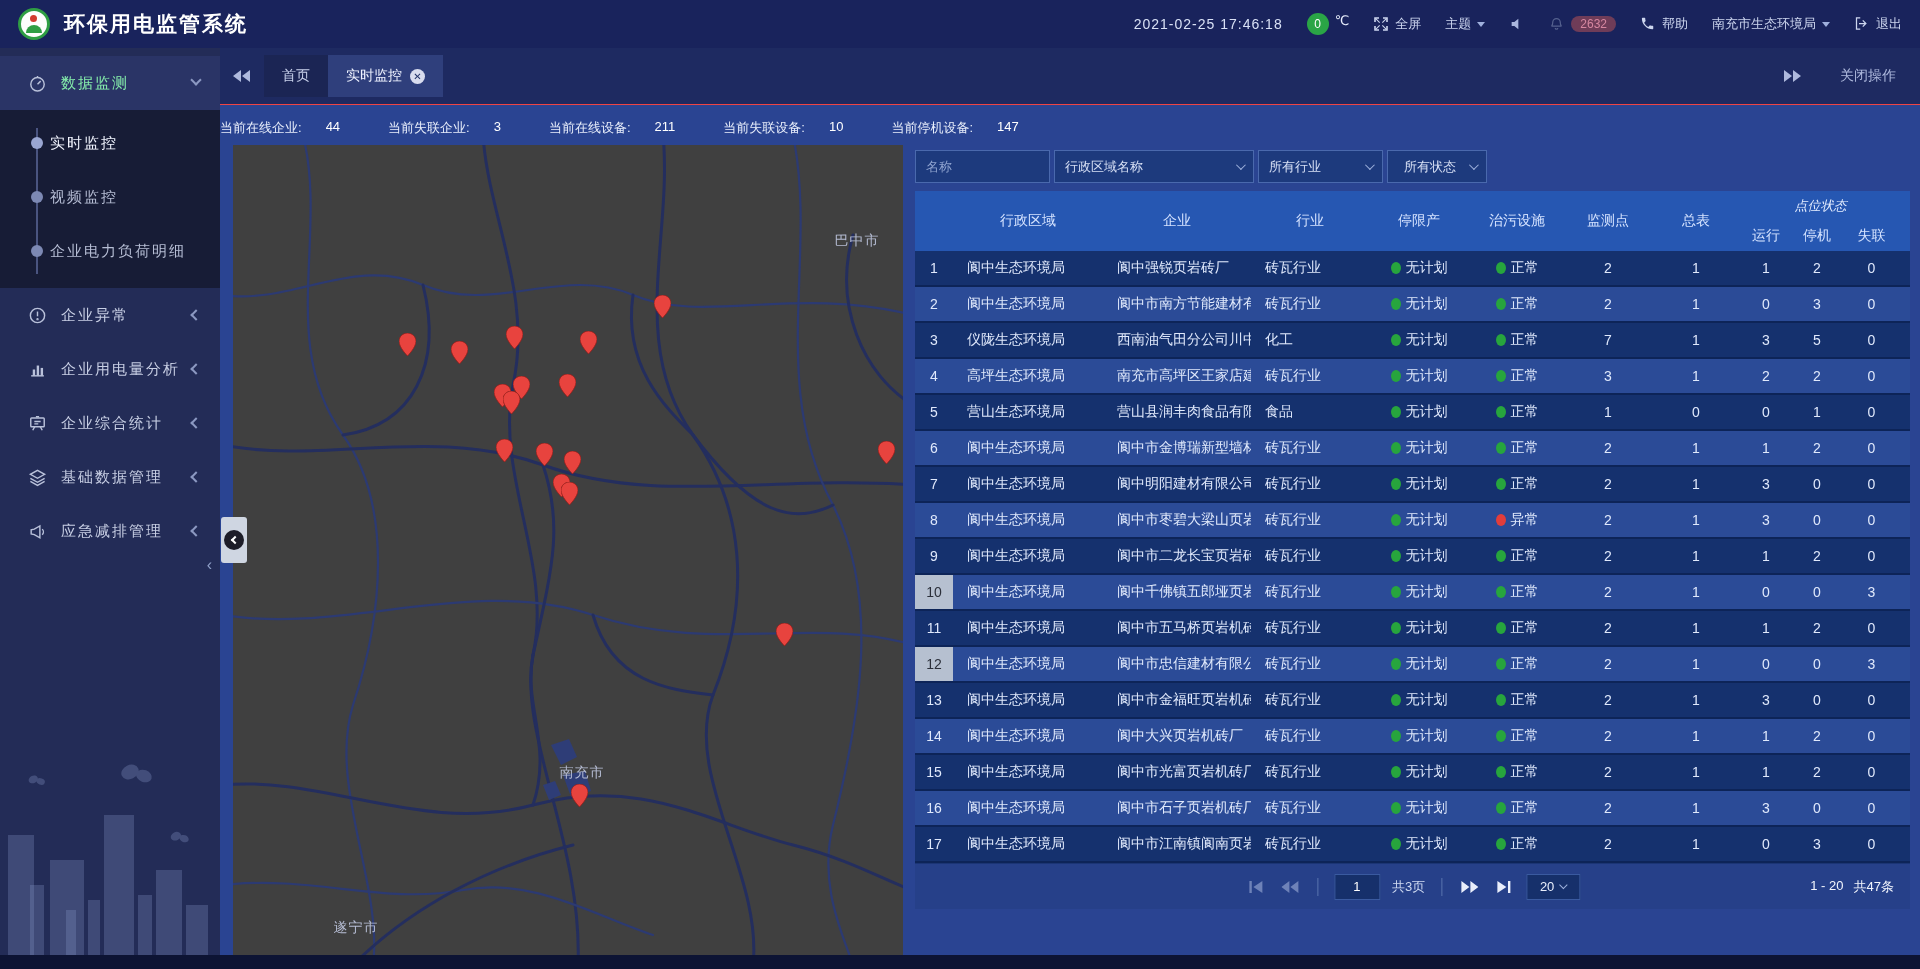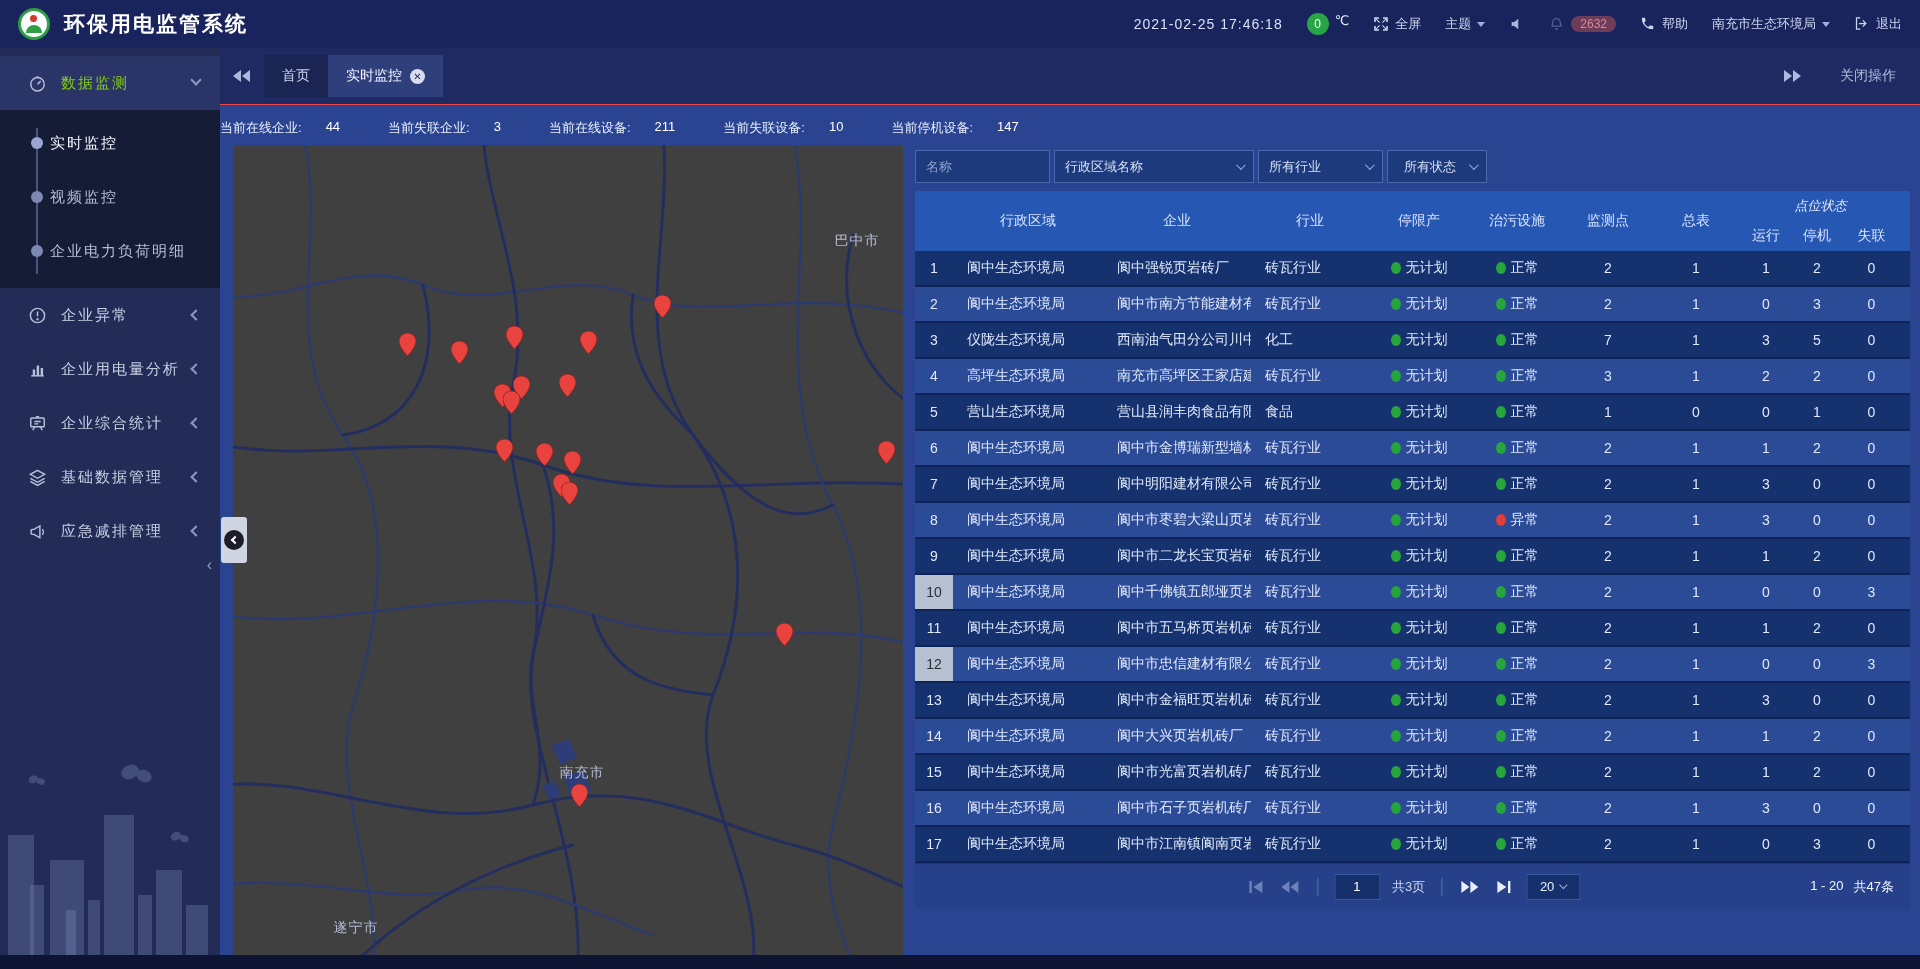--- a/index.html
+++ b/index.html
@@ -26,21 +26,21 @@
   .ticon { width:16px; height:16px; display:inline-block; }
   .ticon svg { display:block; }
 
   
   .sidebar { position:absolute; left:0; top:48px; width:220px; height:907px; background:#232c57; z-index:20; overflow:hidden; }
   .menu { position:relative; padding-top:8px; }
   .menu-row { height:54px; display:flex; align-items:center; position:relative; padding-left:28px; cursor:pointer; }
   .menu-row .micon { width:19px; height:19px; margin-right:14px; color:#b9c1da; flex:0 0 auto; }
   .menu-row .mlabel { font-size:15px; letter-spacing:2px; color:#c8cfe4; }
   .menu-group-header { background:#2a3466; }
-  .menu-group-header .mlabel { color:#84cc16; }
+  .menu-group-header .mlabel { color:#86efac; }
   .chev-r, .chev-d { position:absolute; right:20px; width:8px; height:8px; border-right:2px solid #8c99c2; border-bottom:2px solid #8c99c2; }
   .chev-r { transform:rotate(135deg); }
   .chev-d { transform:rotate(45deg); top:20px; }
   .submenu { background:#171c36; position:relative; padding:6px 0 10px 0; }
   .submenu::before { content:''; position:absolute; left:36px; top:18px; bottom:14px; width:2px; background:#4a5480; }
   .sub-row { height:54px; display:flex; align-items:center; padding-left:50px; position:relative; cursor:pointer; }
   .sub-row .dot { position:absolute; left:31px; width:12px; height:12px; border-radius:50%; background:#7d89b4; }
   .sub-row .slabel { font-size:15px; letter-spacing:2px; color:#b6bdd4; }
   .sub-row.active .slabel { color:#f2f5ff; }
   .sub-row.active .dot { background:#9aa6d2; }

